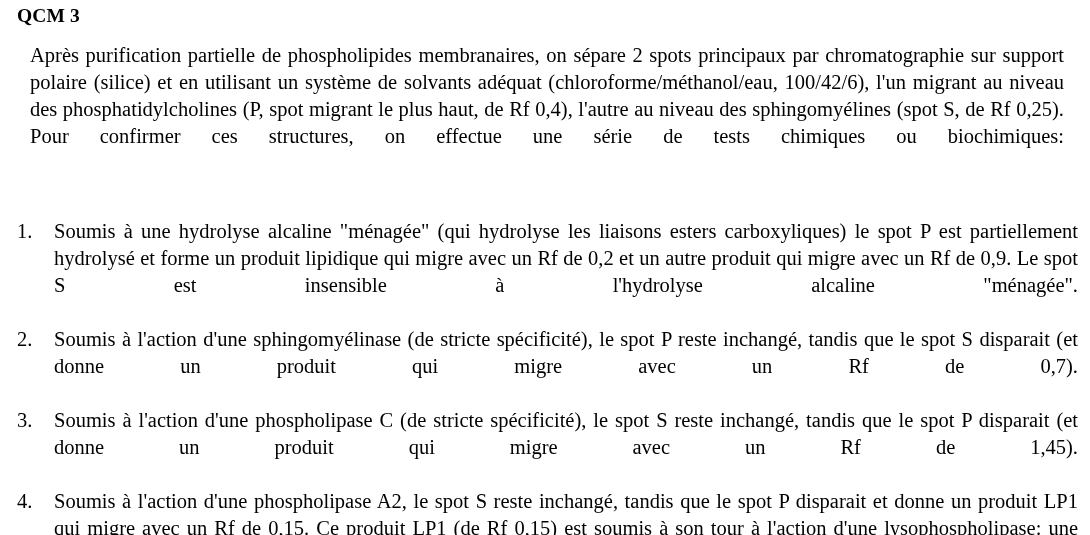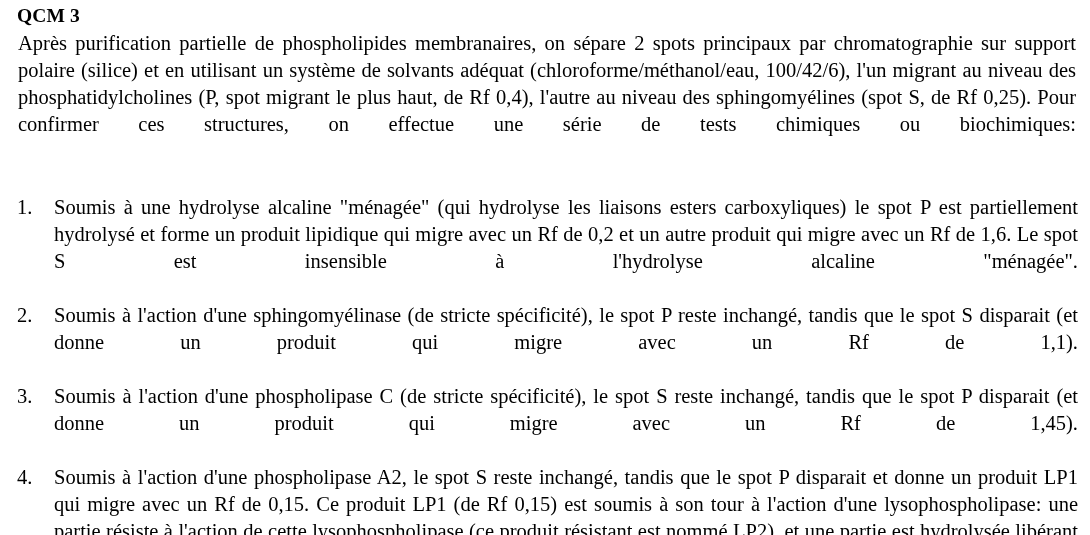--- a/index.html
+++ b/index.html
@@ -26,21 +26,21 @@
   .doc-title {
     font-size: 19.5px;
     font-weight: bold;
     line-height: 27px;
     margin: 0;
     letter-spacing: 0.1px;
   }
   .intro-paragraph {
     font-size: 20.5px;
     line-height: 27px;
-    margin: 1px;
+    margin: 13px;
     text-align: justify;
     text-justify: inter-word;
     padding-right: 1px;
     hyphens: none;
   }
   .spacer {
     height: 28px;
   }
   ol.test-list {
     list-style: none;
@@ -84,25 +84,25 @@
 
   <h1 class="doc-title">QCM 3</h1>
 
   <p class="intro-paragraph">Après purification partielle de phospholipides membranaires, on sépare 2 spots principaux par chromatographie sur support polaire (silice) et en utilisant un système de solvants adéquat (chloroforme/méthanol/eau, 100/42/6), l'un migrant au niveau des phosphatidylcholines (P, spot migrant le plus haut, de Rf 0,4), l'autre au niveau des sphingomyélines (spot S, de Rf 0,25). Pour confirmer ces structures, on effectue une série de tests chimiques ou biochimiques:</p>
 
   <div class="spacer"></div>
 
   <ol class="test-list">
     <li>
       <span class="marker">1.</span>
-      <span class="item-text">Soumis à une hydrolyse alcaline "ménagée" (qui hydrolyse les liaisons esters carboxyliques) le spot P est partiellement hydrolysé et forme un produit lipidique qui migre avec un Rf de 0,2 et un autre produit qui migre avec un Rf de 1,6. Le spot S est insensible à l'hydrolyse alcaline "ménagée".</span>
+      <span class="item-text">Soumis à une hydrolyse alcaline "ménagée" (qui hydrolyse les liaisons esters carboxyliques) le spot P est partiellement hydrolysé et forme un produit lipidique qui migre avec un Rf de 0,2 et un autre produit qui migre avec un Rf de 0,9. Le spot S est insensible à l'hydrolyse alcaline "ménagée".</span>
     </li>
     <li>
       <span class="marker">2.</span>
-      <span class="item-text">Soumis à l'action d'une sphingomyélinase (de stricte spécificité), le spot P reste inchangé, tandis que le spot S disparait (et donne un produit qui migre avec un Rf de 1,1).</span>
+      <span class="item-text">Soumis à l'action d'une sphingomyélinase (de stricte spécificité), le spot P reste inchangé, tandis que le spot S disparait (et donne un produit qui migre avec un Rf de 0,7).</span>
     </li>
     <li>
       <span class="marker">3.</span>
       <span class="item-text">Soumis à l'action d'une phospholipase C (de stricte spécificité), le spot S reste inchangé, tandis que le spot P disparait (et donne un produit qui migre avec un Rf de 1,45).</span>
     </li>
     <li>
       <span class="marker">4.</span>
       <span class="item-text">Soumis à l'action d'une phospholipase A2, le spot S reste inchangé, tandis que le spot P disparait et donne un produit LP1 qui migre avec un Rf de 0,15. Ce produit LP1 (de Rf 0,15) est soumis à son tour à l'action d'une lysophospholipase: une partie résiste à l'action de cette lysophospholipase (ce produit résistant est nommé LP2), et une partie est hydrolysée libérant un produit lipidique qui migre avec un Rf de 0,9.</span>
     </li>
 

